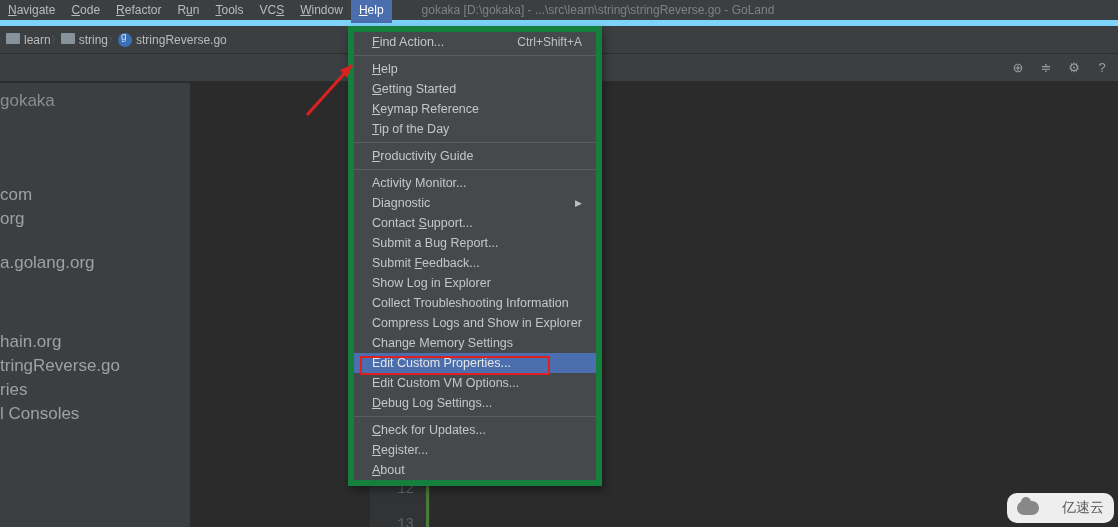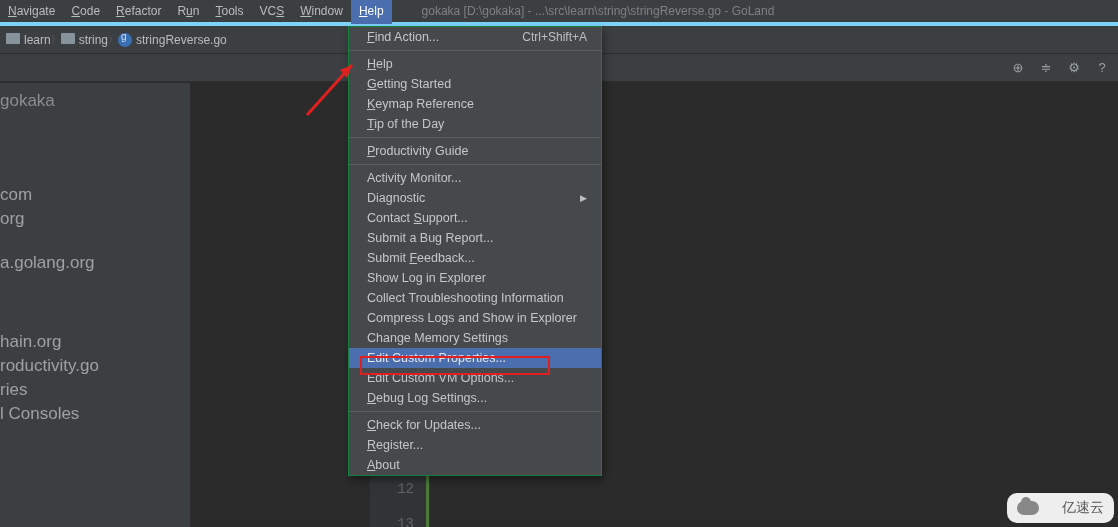--- a/index.html
+++ b/index.html
@@ -9,21 +9,21 @@
     font-family: "Segoe UI", sans-serif;
     font-size: 12px;
     color: #bbbbbb;
     overflow: hidden;
     position: relative;
   }
   
   .menubar {
     background: #3c3f41;
     height: 26px;
-    border-bottom: 4px solid #7dd3fc;
+    border-bottom: 6px solid #7dd3fc;
     display: flex;
     align-items: center;
   }
   .menubar .menu-item {
     padding: 4px 8px;
     height: 26px;
     display: flex;
     align-items: center;
     cursor: default;
   }
@@ -146,21 +146,21 @@
   .code .line { height: 35px; }
   .code .gap { height: 24px; }
   .kw { color: #cb762c; }
   .str { color: #6a8759; }
   
   .help-menu {
     position: absolute;
     top: 26px; left: 348px;
     width: 254px;
     background: #46494b;
-    border: 1px solid #15803d;
+    border: 6px solid #15803d;
     box-shadow: 2px 4px 8px rgba(0,0,0,0.4);
     z-index: 100;
     font-size: 12.5px;
     color: #c6c6c6;
   }
   .help-menu .mi {
     padding: 3px 14px 3px 18px;
     display: flex;
     justify-content: space-between;
     align-items: center;
@@ -267,21 +267,21 @@
 
 <div class="left-pane">
   <div class="proj-label tree-item">gokaka</div>
   <div style="height:60px"></div>
   <div class="tree-item">com</div>
   <div class="tree-item">org</div>
   <div style="height:20px"></div>
   <div class="tree-item">a.golang.org</div>
   <div style="height:55px"></div>
   <div class="tree-item">hain.org</div>
-  <div class="tree-item">roductivity.go</div>
+  <div class="tree-item">tringReverse.go</div>
   <div class="tree-item">ries</div>
   <div class="tree-item">l Consoles</div>
 </div>
 
 <div class="editor">
   <div class="gutter">
     <div class="ln"></div>
       <div class="ln"></div>
       <div class="ln"></div>
       <div class="ln"></div>

